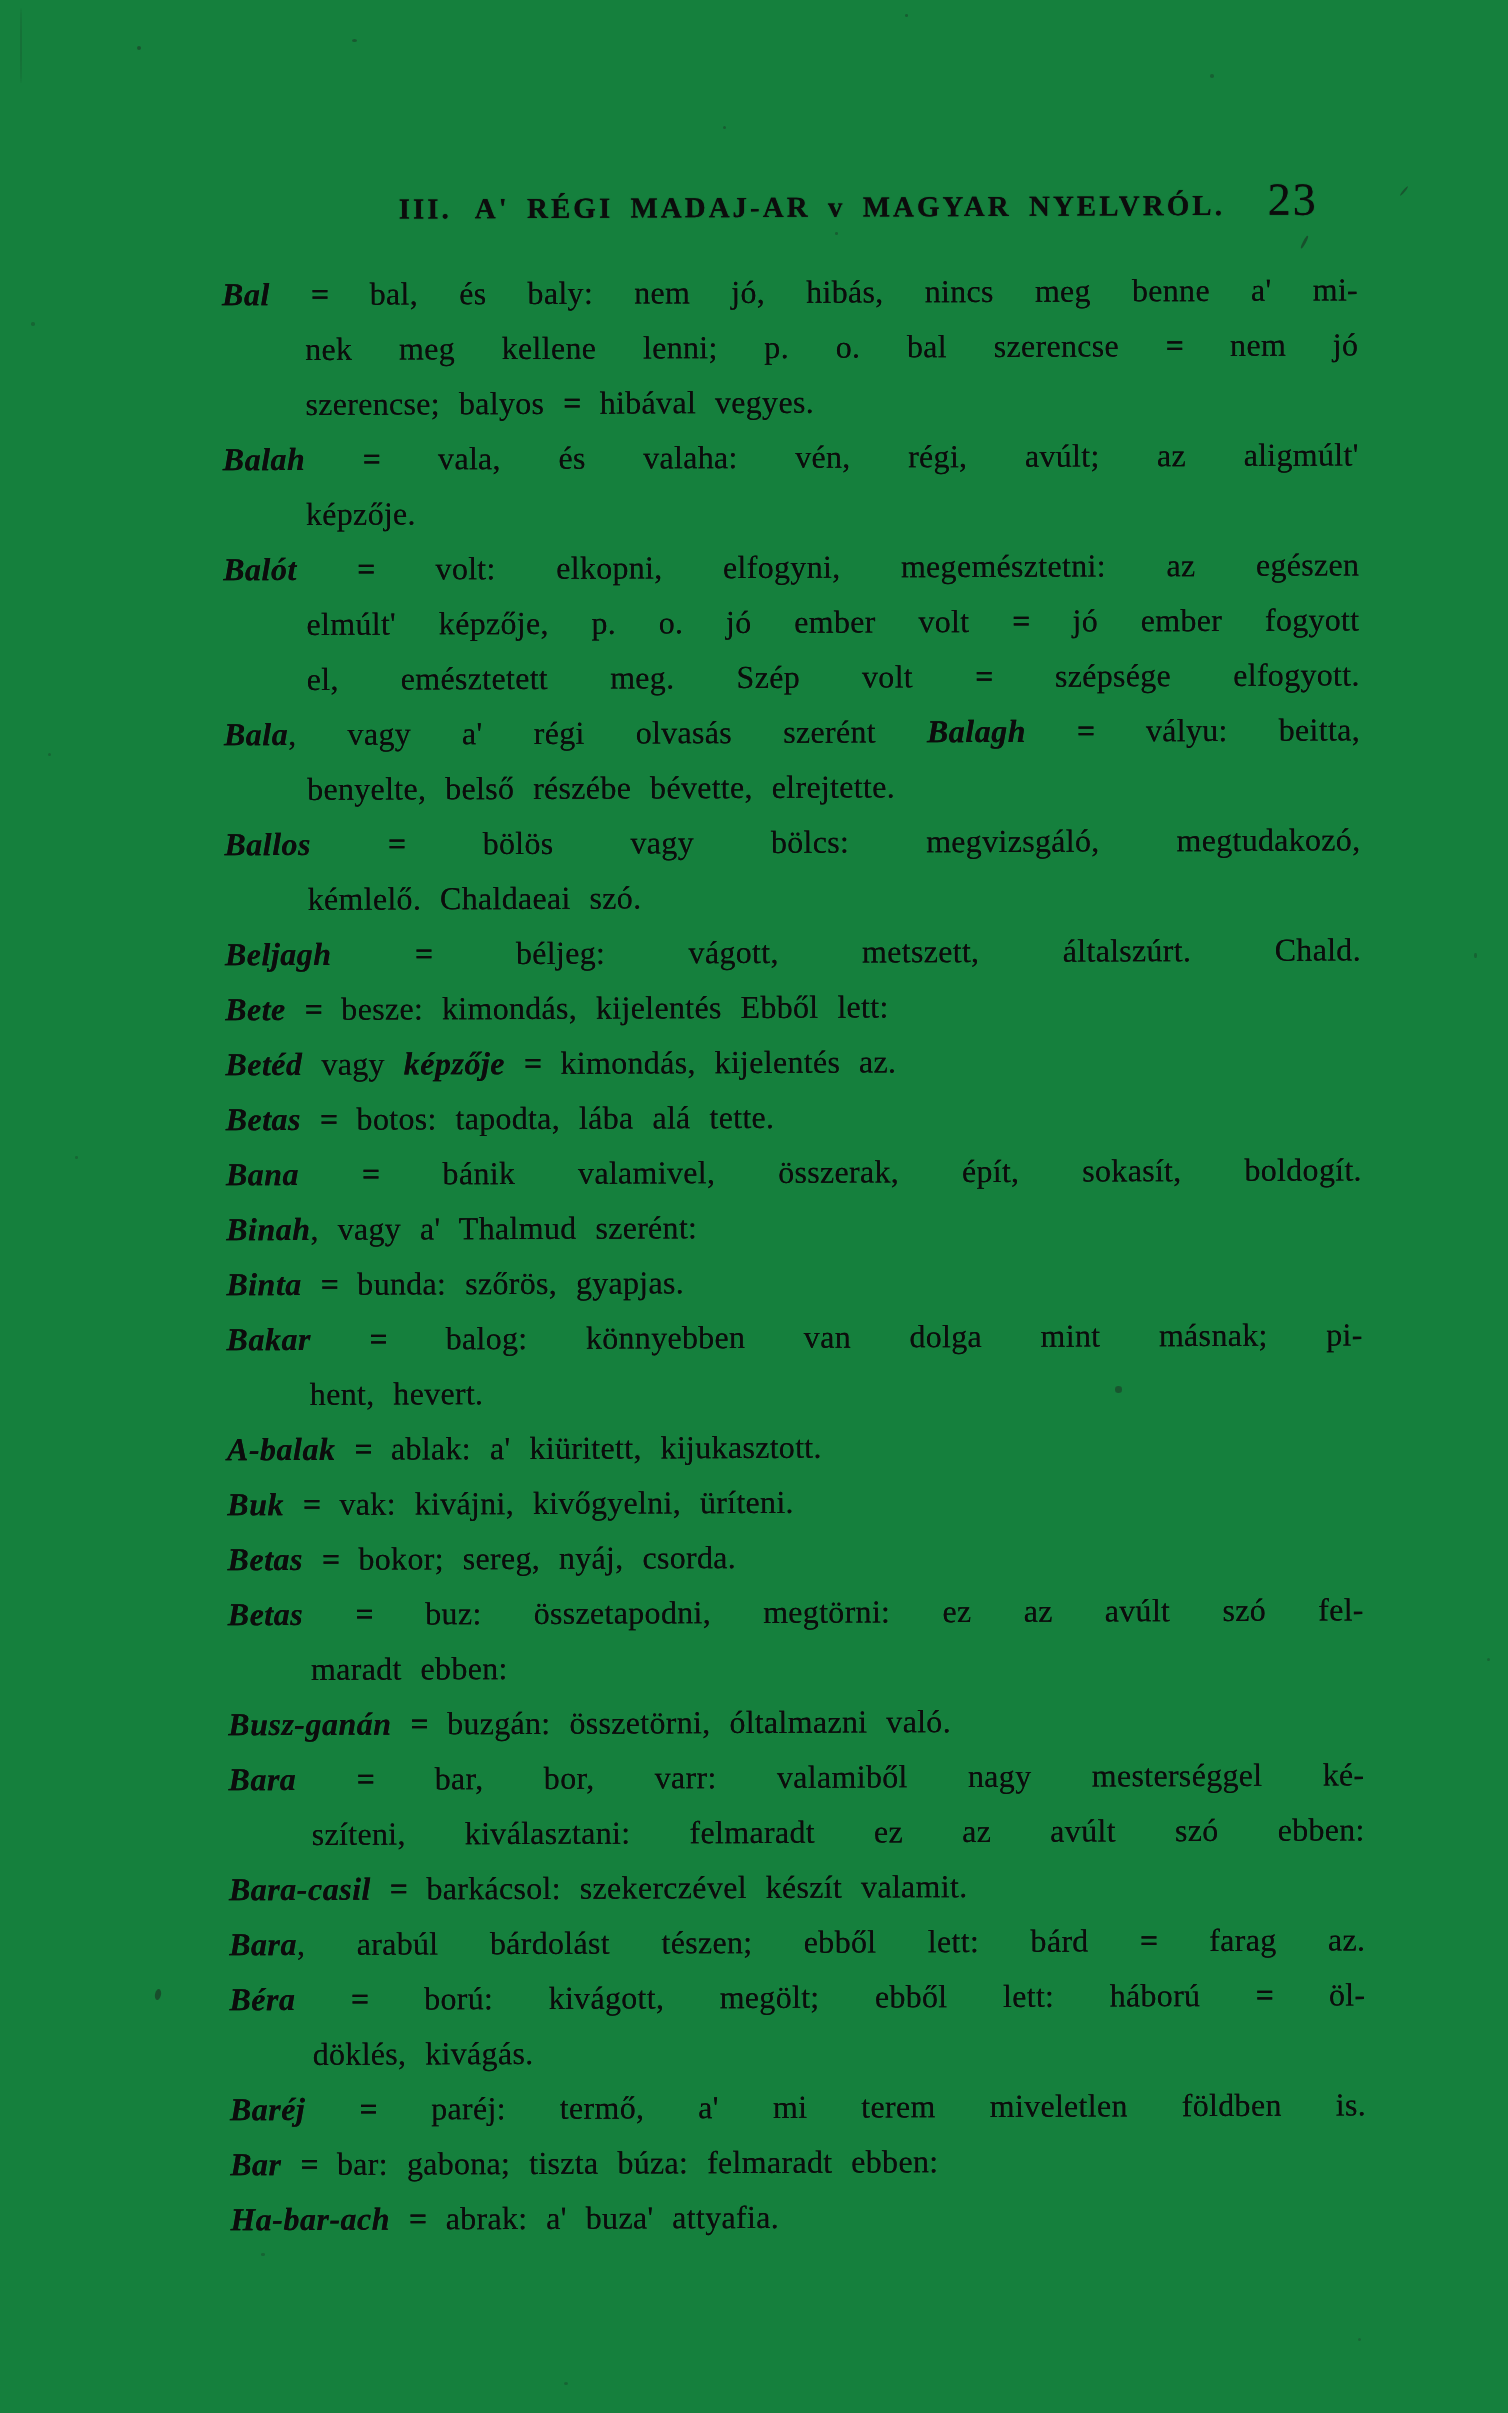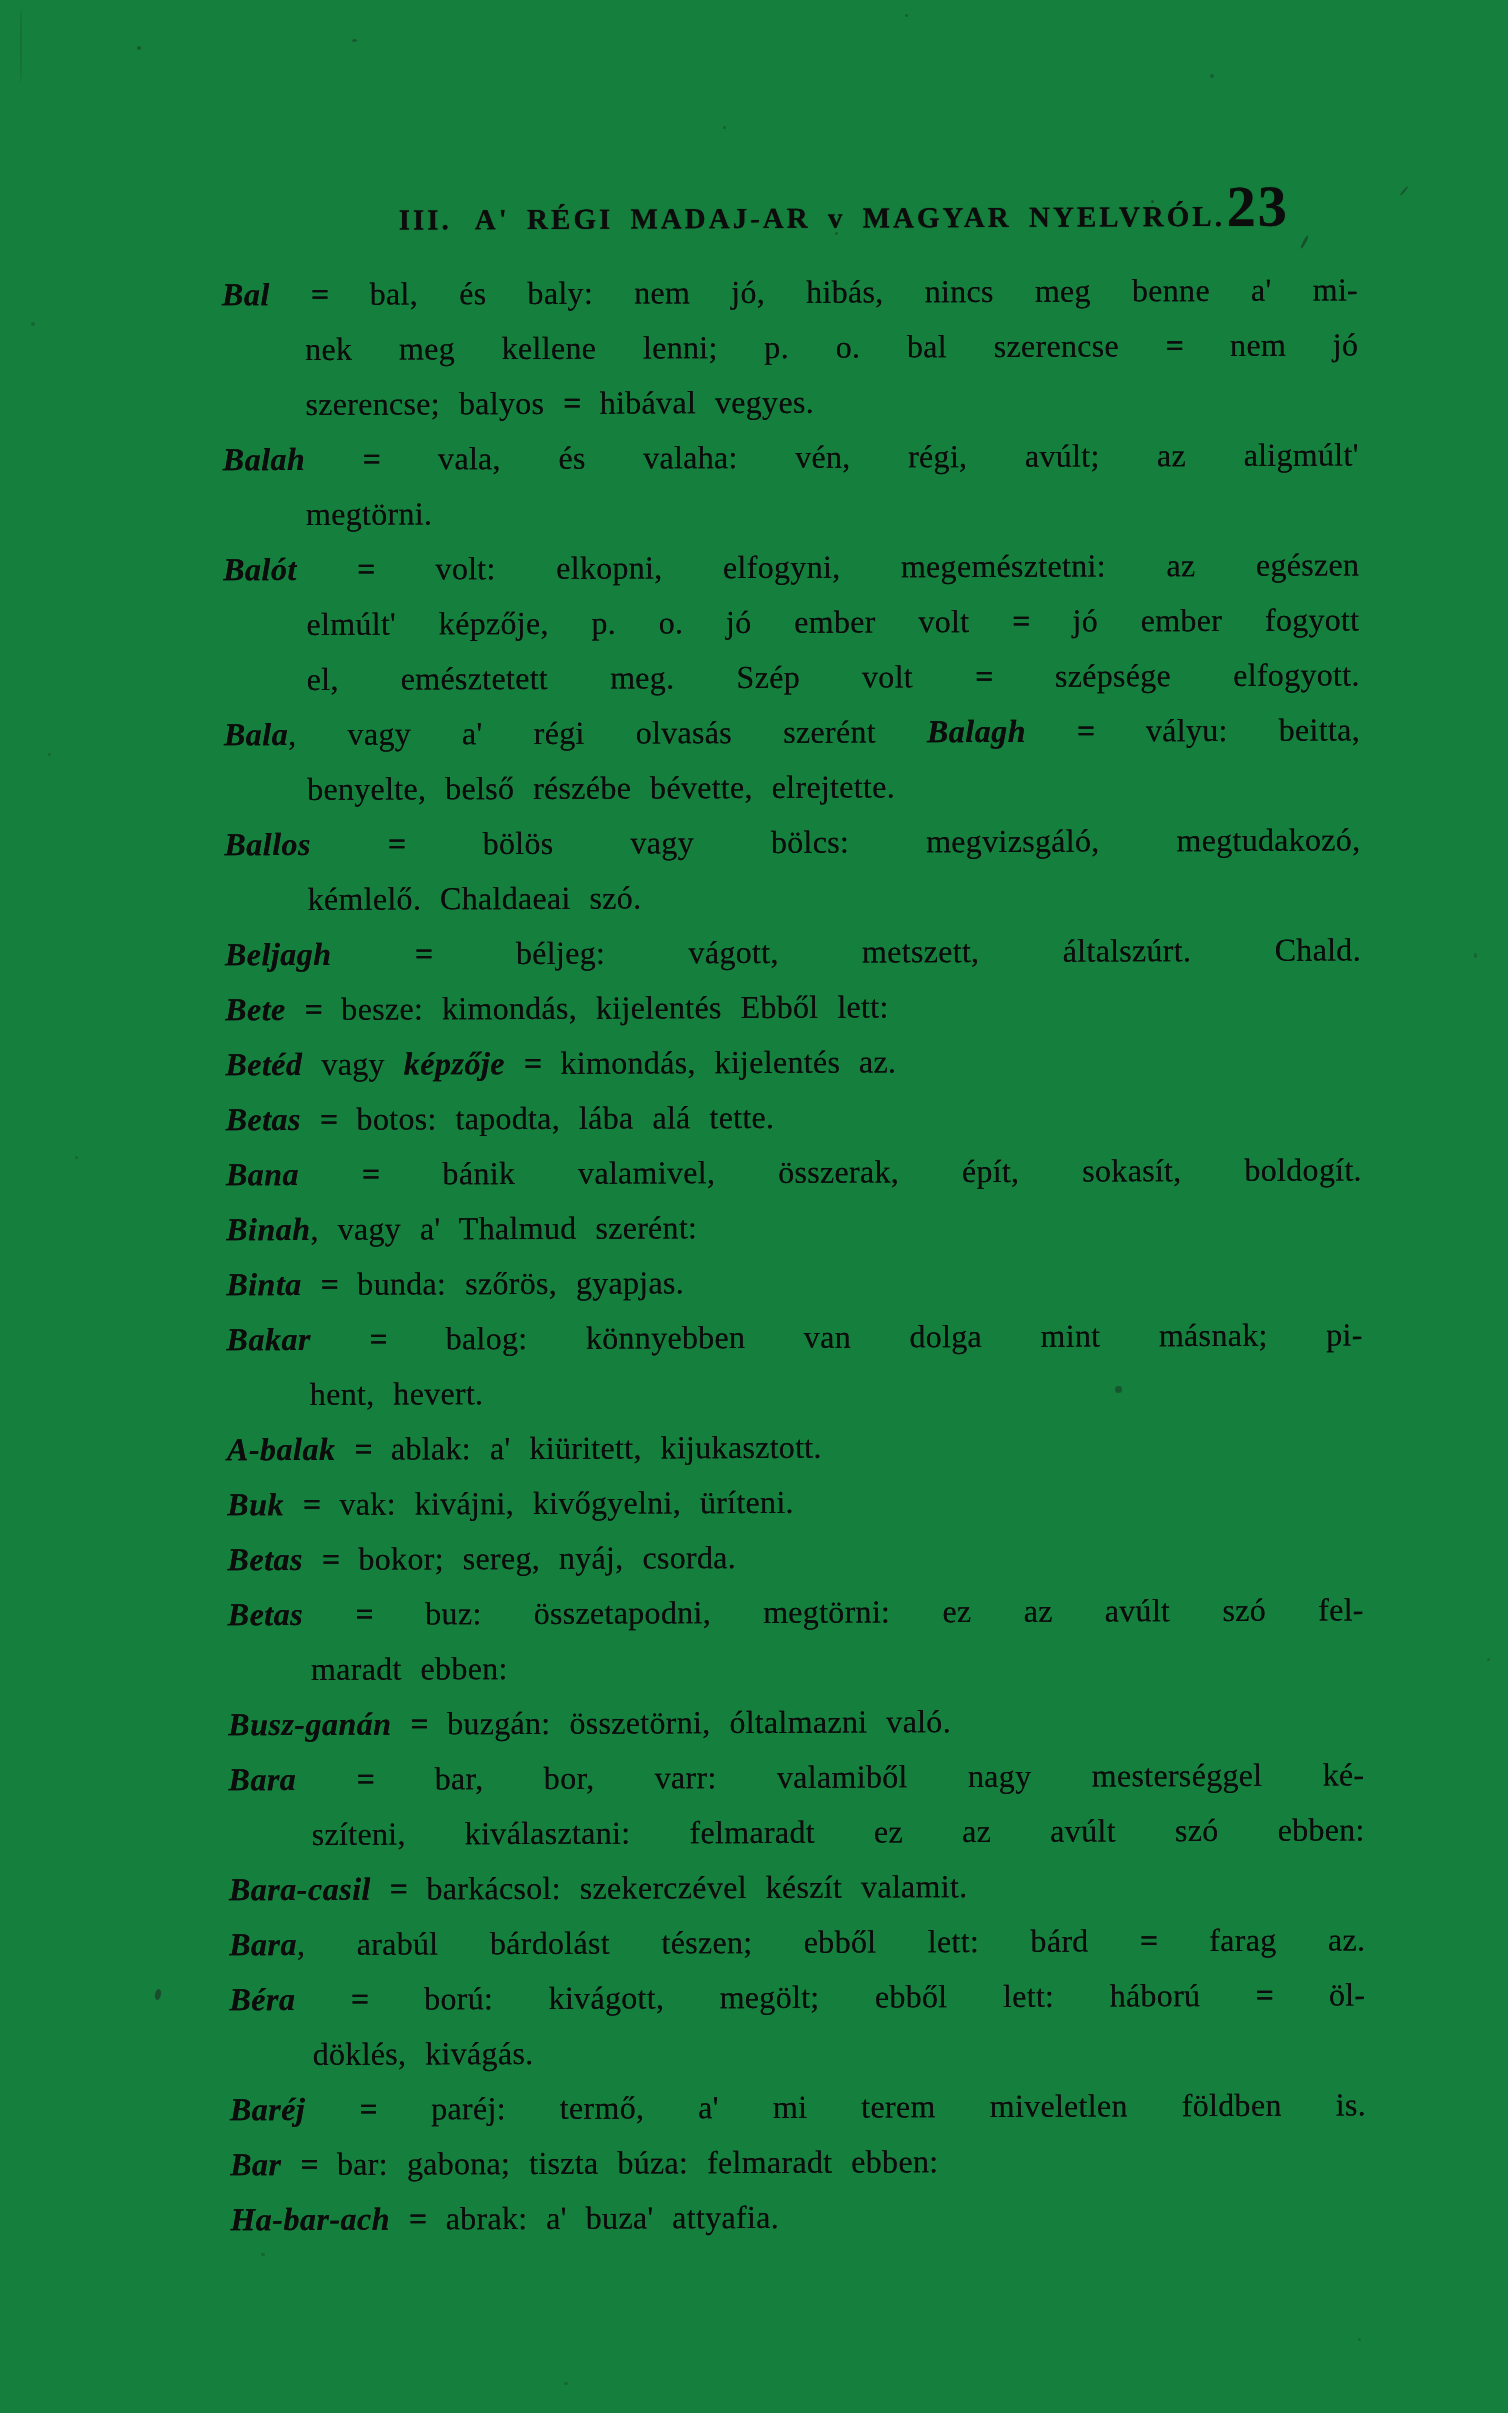--- a/index.html
+++ b/index.html
@@ -11,21 +11,21 @@
     color:#0c0c0c;
   }
   .scan{position:absolute;left:0;top:0;right:0;bottom:0;transform:rotate(-0.25deg);}
   .header{
     position:absolute;top:175px;left:226px;width:1136px;
     display:flex;align-items:baseline;
     text-shadow:0 0 0.8px rgba(12,12,12,.9);
   }
   .section{font-size:29px;font-weight:700;letter-spacing:3px;margin-left:177px;}
   .title{font-size:29px;font-weight:700;letter-spacing:3px;word-spacing:7px;margin-left:23px;white-space:nowrap;}
-  .pagenum{font-size:58px;font-weight:700;margin-left:auto;margin-right:69px;letter-spacing:2px;}
+  .pagenum{font-size:46px;font-weight:400;margin-left:auto;margin-right:40px;letter-spacing:2px;}
   .entries{
     position:absolute;top:265px;left:226px;width:1136px;
     font-size:32px;line-height:55px;
     letter-spacing:0.3px;word-spacing:10.6px;
     text-shadow:0 0 0.6px rgba(12,12,12,.85);
   }
   .entry{margin:0;}
   .line{height:55px;text-align:left;white-space:normal;}
   .line.just{text-align:justify;text-align-last:justify;}
   .line.cont{padding-left:83px;}
@@ -44,21 +44,21 @@
       <span class="pagenum">23</span>
     </div>
     <div class="entries">
         <div class="entry">
           <div class="line just"><span class="hw">Bal</span><span> </span><span class="eq">=</span><span> bal, és baly: nem jó, hibás, nincs meg benne a' mi-</span></div>
           <div class="line just cont"><span>nek meg kellene lenni; p. o. bal szerencse </span><span class="eq">=</span><span> nem jó</span></div>
           <div class="line cont"><span>szerencse; balyos </span><span class="eq">=</span><span> hibával vegyes.</span></div>
         </div>
         <div class="entry">
           <div class="line just"><span class="hw">Balah</span><span> </span><span class="eq">=</span><span> vala, és valaha: vén, régi, avúlt; az aligmúlt'</span></div>
-          <div class="line cont"><span>megtörni.</span></div>
+          <div class="line cont"><span>képzője.</span></div>
         </div>
         <div class="entry">
           <div class="line just"><span class="hw">Balót</span><span> </span><span class="eq">=</span><span> volt: elkopni, elfogyni, megemésztetni: az egészen</span></div>
           <div class="line just cont"><span>elmúlt' képzője, p. o. jó ember volt </span><span class="eq">=</span><span> jó ember fogyott</span></div>
           <div class="line just cont"><span>el, emésztetett meg. Szép volt </span><span class="eq">=</span><span> szépsége elfogyott.</span></div>
         </div>
         <div class="entry">
           <div class="line just"><span class="hw">Bala</span><span>, vagy a' régi olvasás szerént </span><span class="hw">Balagh</span><span> </span><span class="eq">=</span><span> vályu: beitta,</span></div>
           <div class="line cont"><span>benyelte, belső részébe bévette, elrejtette.</span></div>
         </div>

